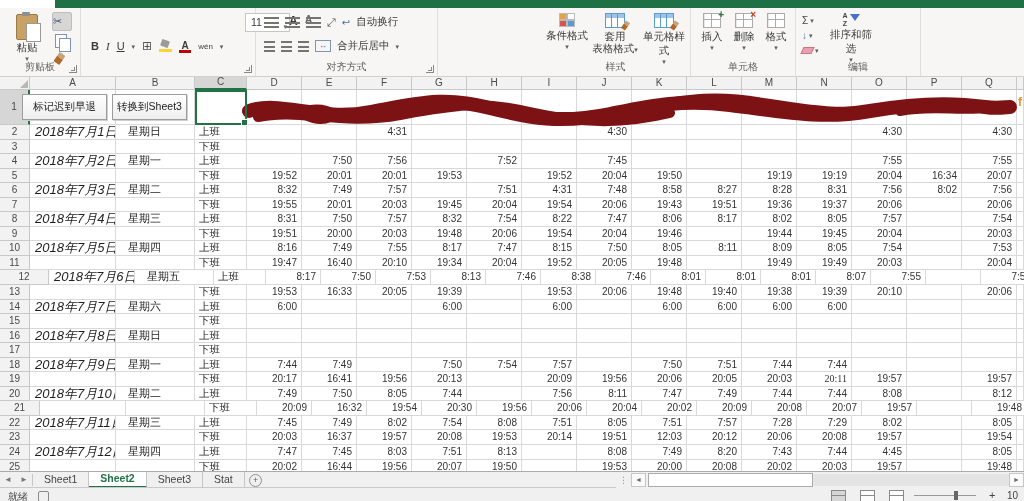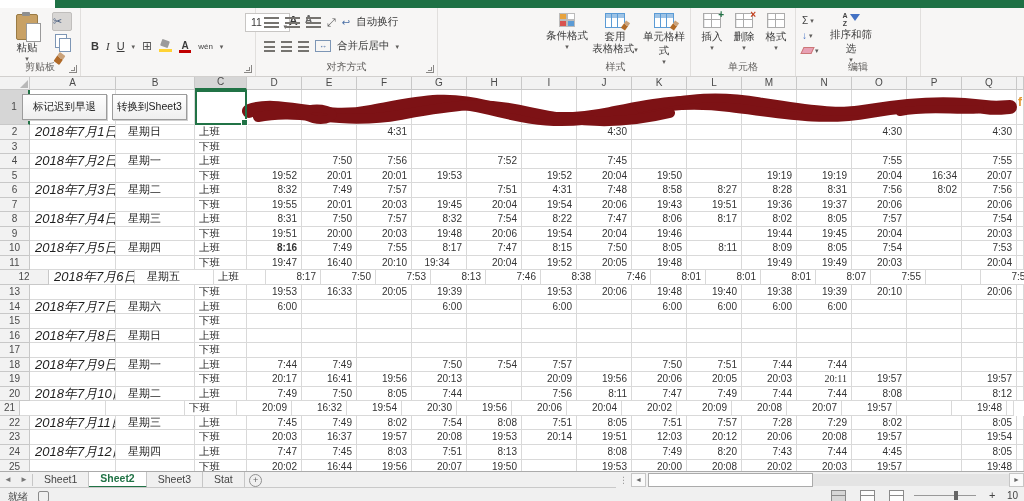--- a/index.html
+++ b/index.html
@@ -507,21 +507,21 @@
       <div class="gcell tcell" style="width: 55px;">20:04</div>
       <div class="gcell tcell" style="width: 55px;"></div>
       <div class="gcell tcell" style="width: 55px;">20:03</div>
       <div class="gcell" style="width: 7px;"></div>
     </div>
     <div class="grow" style="height: 14.55px;">
       <div class="gcell numcell" style="width: 30px; line-height: 13.5px;">10</div>
       <div class="gcell acell" style="width: 86px;">2018年7月5日</div>
       <div class="gcell bcell" style="width: 79px;">星期四</div>
       <div class="gcell ccell" style="width: 52px;">上班</div>
-      <div class="gcell tcell" style="width: 55px; font-weight: bold;">8:16</div>
+      <div class="gcell tcell" style="width: 55px;">8:16</div>
       <div class="gcell tcell" style="width: 55px;">7:49</div>
       <div class="gcell tcell" style="width: 55px;">7:55</div>
       <div class="gcell tcell" style="width: 55px;">8:17</div>
       <div class="gcell tcell" style="width: 55px;">7:47</div>
       <div class="gcell tcell" style="width: 55px;">8:15</div>
       <div class="gcell tcell" style="width: 55px;">7:50</div>
       <div class="gcell tcell" style="width: 55px;">8:05</div>
       <div class="gcell tcell" style="width: 55px;">8:11</div>
       <div class="gcell tcell" style="width: 55px;">8:09</div>
       <div class="gcell tcell" style="width: 55px;">8:05</div>
@@ -531,21 +531,21 @@
       <div class="gcell" style="width: 7px;"></div>
     </div>
     <div class="grow" style="height: 14.55px;">
       <div class="gcell numcell" style="width: 30px; line-height: 13.5px;">11</div>
       <div class="gcell acell" style="width: 86px;"></div>
       <div class="gcell bcell" style="width: 79px;"></div>
       <div class="gcell ccell" style="width: 52px;">下班</div>
       <div class="gcell tcell" style="width: 55px;">19:47</div>
       <div class="gcell tcell" style="width: 55px;">16:40</div>
       <div class="gcell tcell" style="width: 55px;">20:10</div>
-      <div class="gcell tcell" style="width: 55px; text-align: center;">19:34</div>
+      <div class="gcell tcell" style="width: 55px;">19:34</div>
       <div class="gcell tcell" style="width: 55px;">20:04</div>
       <div class="gcell tcell" style="width: 55px;">19:52</div>
       <div class="gcell tcell" style="width: 55px;">20:05</div>
       <div class="gcell tcell" style="width: 55px;">19:48</div>
       <div class="gcell tcell" style="width: 55px;"></div>
       <div class="gcell tcell" style="width: 55px;">19:49</div>
       <div class="gcell tcell" style="width: 55px;">19:49</div>
       <div class="gcell tcell" style="width: 55px;">20:03</div>
       <div class="gcell tcell" style="width: 55px;"></div>
       <div class="gcell tcell" style="width: 55px;">20:04</div>
@@ -734,21 +734,21 @@
       <div class="gcell tcell" style="width: 55px;">7:47</div>
       <div class="gcell tcell" style="width: 55px;">7:49</div>
       <div class="gcell tcell" style="width: 55px;">7:44</div>
       <div class="gcell tcell" style="width: 55px;">7:44</div>
       <div class="gcell tcell" style="width: 55px;">8:08</div>
       <div class="gcell tcell" style="width: 55px;"></div>
       <div class="gcell tcell" style="width: 55px;">8:12</div>
       <div class="gcell" style="width: 7px;"></div>
     </div>
     <div class="grow" style="height: 14.55px;">
-      <div class="gcell numcell" style="width: 20px; line-height: 13.5px; text-align: center;">21</div>
+      <div class="gcell numcell" style="width: 40px; line-height: 13.5px; text-align: center;">21</div>
       <div class="gcell acell" style="width: 86px;"></div>
       <div class="gcell bcell" style="width: 79px;"></div>
       <div class="gcell ccell" style="width: 52px;">下班</div>
       <div class="gcell tcell" style="width: 55px;">20:09</div>
       <div class="gcell tcell" style="width: 55px;">16:32</div>
       <div class="gcell tcell" style="width: 55px;">19:54</div>
       <div class="gcell tcell" style="width: 55px;">20:30</div>
       <div class="gcell tcell" style="width: 55px;">19:56</div>
       <div class="gcell tcell" style="width: 55px;">20:06</div>
       <div class="gcell tcell" style="width: 55px;">20:04</div>

